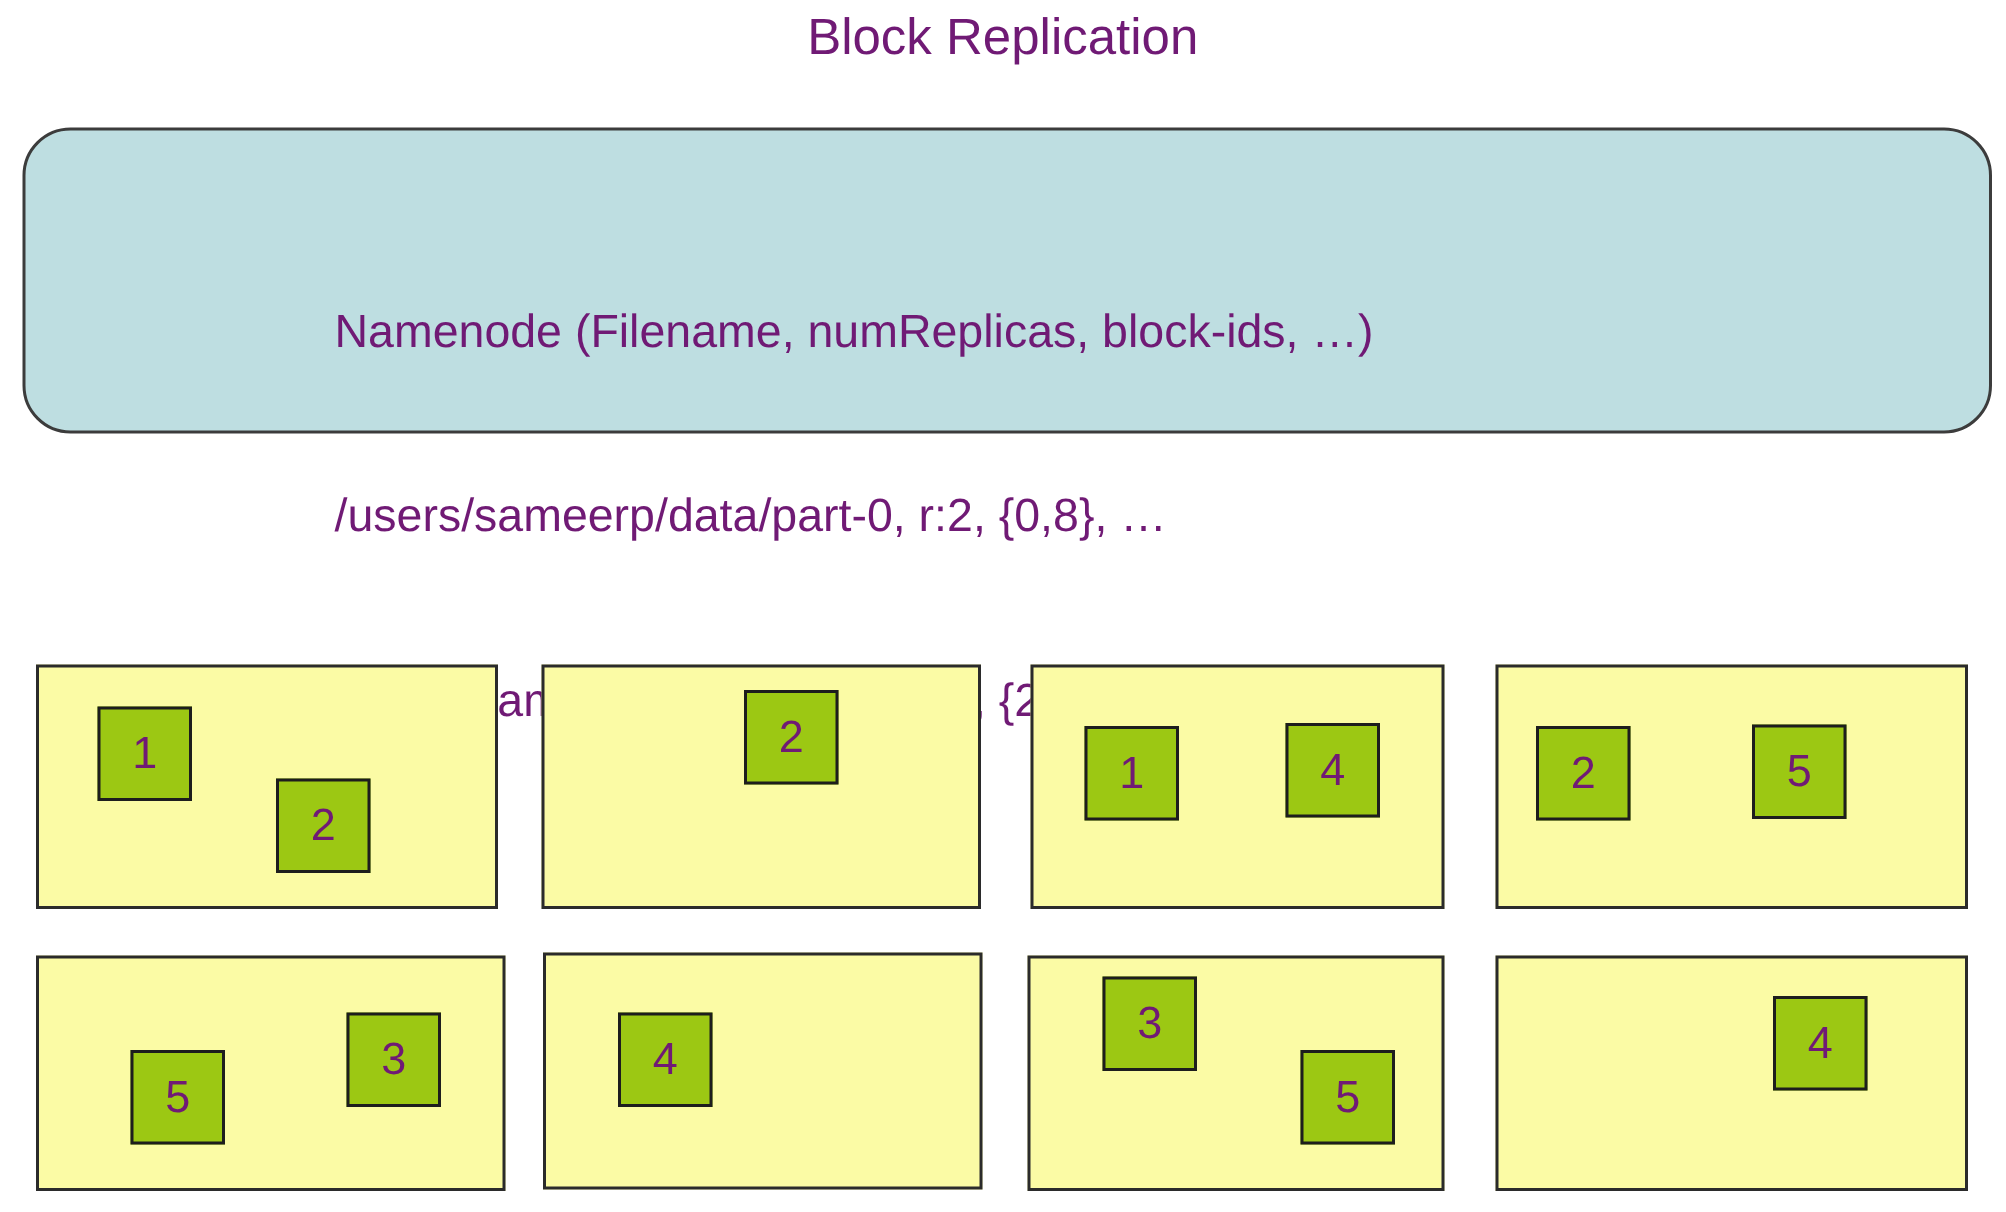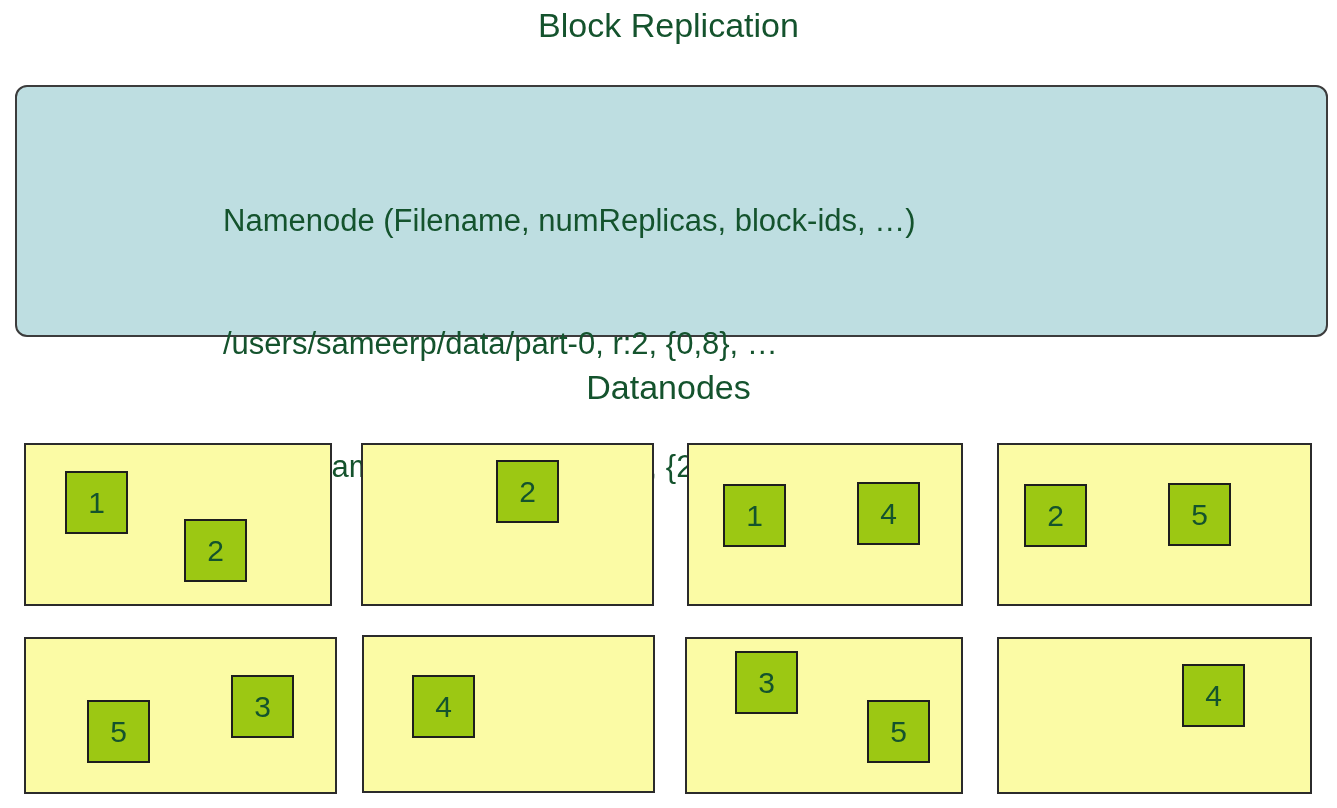--- a/index.html
+++ b/index.html
@@ -2,39 +2,39 @@
 <html><head>
 <meta charset="utf-8">
 <style>
   html, body { margin: 0; padding: 0; background: #ffffff; }
   .stage {
     position: relative;
     width: 1337px;
     height: 808px;
     background: #ffffff;
     font-family: "Liberation Sans", sans-serif;
-    color: #14532d;
+    color: #701a75;
     overflow: hidden;
   }
   .title {
     position: absolute;
     top: 5px; left: 0;
     width: 100%;
     text-align: center;
     font-size: 34px;
     line-height: 40px;
     white-space: pre;
   }
   .namenode {
     position: absolute;
     left: 15px; top: 85px;
-    width: 1313px; height: 252px;
+    width: 1313px; height: 204px;
     background: #BEDEE1;
     border: 2px solid #3c3c3c;
-    border-radius: 12px;
+    border-radius: 32px;
     box-sizing: border-box;
   }
   .namenode-text {
     position: absolute;
     left: 206px; top: 31px;
     font-size: 31px;
     line-height: 41px;
     white-space: pre;
   }
   .datanodes-title {
@@ -79,21 +79,20 @@
   <div class="title">Block Replication</div>
 
   <div class="namenode">
     <div class="namenode-text">
       <div>Namenode (Filename, numReplicas, block-ids, …)</div>
       <div>/users/sameerp/data/part-0, r:2, {0,8}, …</div>
       <div>/users/sameerp/data/part-1, r:3, {2,4,5}, …</div>
     </div>
   </div>
 
-  <div class="datanodes-title">Datanodes</div>
 
   <div class="dn dn1">
     <div class="blk" style="left:39px;top:26px">1</div>
     <div class="blk" style="left:158px;top:74px">2</div>
   </div>
 
   <div class="dn dn2">
     <div class="blk" style="left:133px;top:15px">2</div>
   </div>
 

